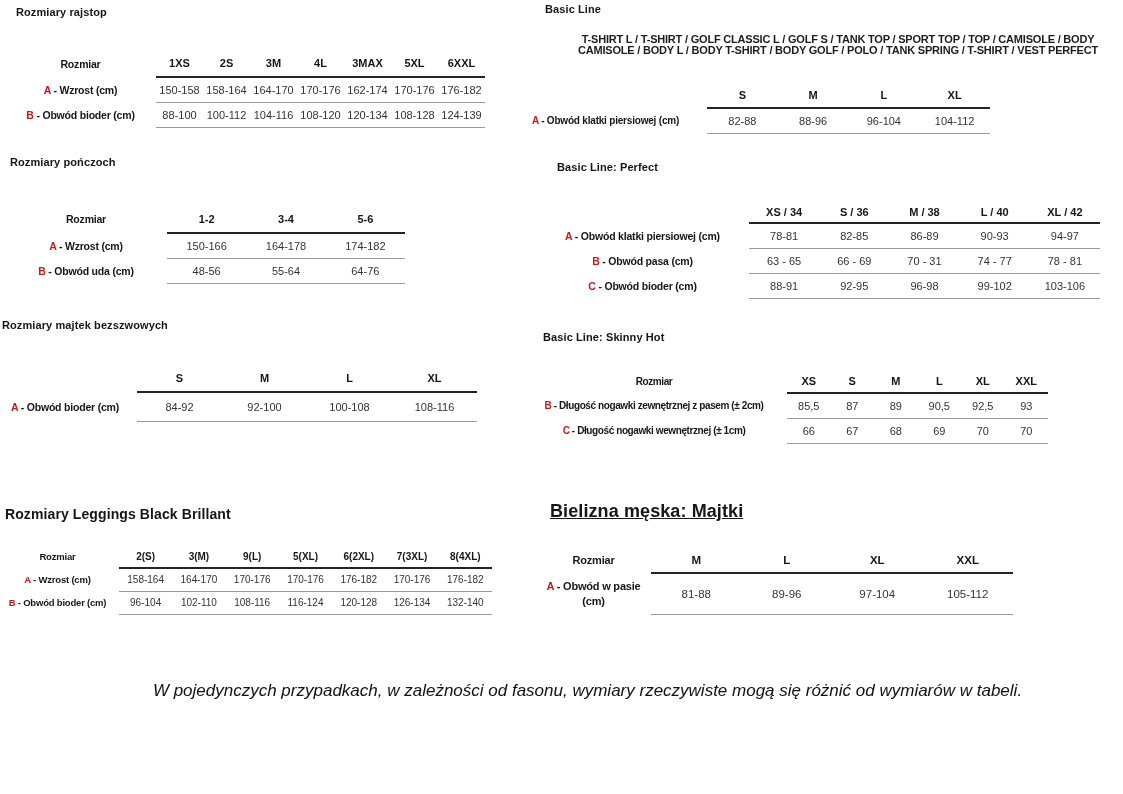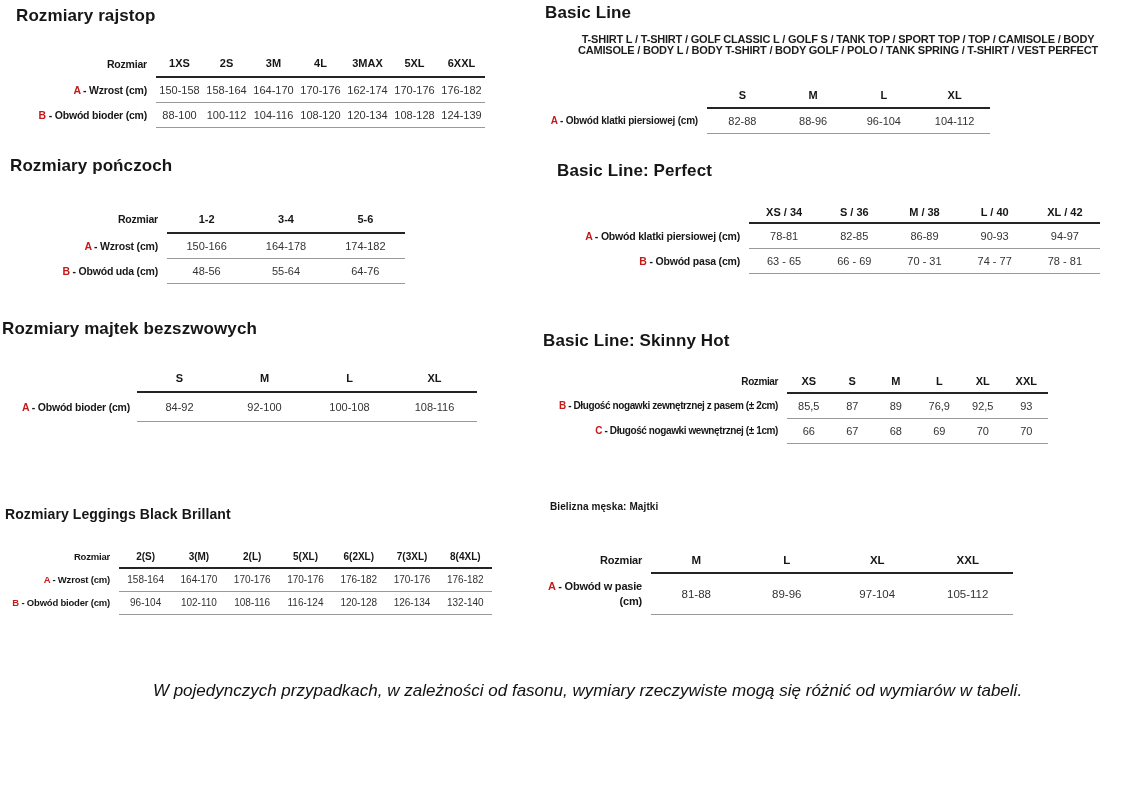--- a/index.html
+++ b/index.html
@@ -1,40 +1,40 @@
 <!DOCTYPE html>
 <html><head>
 <meta charset="utf-8">
 <style>
   html,body{margin:0;padding:0;background:#fff;}
   .page{position:relative;width:1123px;height:794px;background:#ffffff;overflow:hidden;
         font-family:"Liberation Sans",sans-serif;}
 
   
-  .title{position:absolute;margin:0;font-weight:bold;font-size:17px;color:#161616;
+  .title{position:absolute;margin:0;font-weight:bold;font-size:11px;color:#161616;
          white-space:nowrap;letter-spacing:0.1px;}
   .ti-rajstop   {left:16px;  top:6px;}
   .ti-ponczochy {left:10px;  top:156px;}
   .ti-majtkibez {left:2px;   top:319px;}
   .ti-leggings  {left:5px;   top:506px; font-size:14px;}
   .ti-basic     {left:545px; top:3px;}
   .ti-perfect   {left:557px; top:161px;}
   .ti-skinny    {left:543px; top:331px;}
-  .ti-bielizna  {left:550px; top:501px; font-size:10px;}
+  .ti-bielizna  {left:550px; top:501px; font-size:18px;text-decoration:underline;}
 
   
   .products{position:absolute;left:562px;top:34px;width:552px;text-align:center;
             font-size:11px;line-height:11px;letter-spacing:-0.2px;color:#1c1c1c;font-weight:bold;}
 
   
   table.sz{position:absolute;border-collapse:collapse;table-layout:fixed;color:#222;}
   .sz th,.sz td{padding:0;vertical-align:middle;}
   .sz .col{font-weight:bold;font-size:11px;text-align:center;border-bottom:2px solid #242424;color:#161616;}
   .sz .val{font-size:11px;font-weight:400;text-align:center;border-bottom:1px solid #9a9a9a;color:#333;}
-  .sz .lbl{text-align:right;padding-right:9px;font-weight:bold;font-size:10.5px;
+  .sz .lbl{text-align:center;padding-right:9px;font-weight:bold;font-size:10.5px;
            letter-spacing:-0.2px;white-space:nowrap;color:#161616;}
   .red{color:#c41a1a;}
 
   .t1{left:14px; top:50px; width:471px;}
   .t1 .lbl{width:133px;} .t1 thead tr{height:27px;} .t1 tbody tr{height:25px;}
 
   .t2{left:14px; top:205px; width:391px;}
   .t2 .lbl{width:144px;} .t2 thead tr{height:28px;} .t2 tbody tr{height:25px;}
 
   .t3{left:0px; top:365px; width:477px;}
@@ -153,21 +153,21 @@
       </tbody>
     </table>
 
   <h2 class="title ti-leggings">Rozmiary Leggings Black Brillant</h2>
   <table class="sz t4">
       <thead>
         <tr>
           <th class="lbl">Rozmiar</th>
           <th class="col">2(S)</th>
           <th class="col">3(M)</th>
-          <th class="col">2(L)</th>
+          <th class="col">9(L)</th>
           <th class="col">5(XL)</th>
           <th class="col">6(2XL)</th>
           <th class="col">7(3XL)</th>
           <th class="col">8(4XL)</th>
         </tr>
       </thead>
       <tbody>
         <tr>
           <td class="lbl"><span class="red">A</span> - Wzrost (cm)</td>
           <td class="val">158-164</td>
@@ -236,20 +236,28 @@
           <td class="val">94-97</td>
         </tr>
         <tr>
           <td class="lbl"><span class="red">B</span> - Obwód pasa (cm)</td>
           <td class="val">63 - 65</td>
           <td class="val">66 - 69</td>
           <td class="val">70 - 31</td>
           <td class="val">74 - 77</td>
           <td class="val">78 - 81</td>
         </tr>
+        <tr>
+          <td class="lbl"><span class="red">C</span> - Obwód bioder (cm)</td>
+          <td class="val">88-91</td>
+          <td class="val">92-95</td>
+          <td class="val">96-98</td>
+          <td class="val">99-102</td>
+          <td class="val">103-106</td>
+        </tr>
       </tbody>
     </table>
 
   <h2 class="title ti-skinny">Basic Line: Skinny Hot</h2>
   <table class="sz t7">
       <thead>
         <tr>
           <th class="lbl">Rozmiar</th>
           <th class="col">XS</th>
           <th class="col">S</th>
@@ -258,21 +266,21 @@
           <th class="col">XL</th>
           <th class="col">XXL</th>
         </tr>
       </thead>
       <tbody>
         <tr>
           <td class="lbl"><span class="red">B</span> - Długość nogawki zewnętrznej z pasem (± 2cm)</td>
           <td class="val">85,5</td>
           <td class="val">87</td>
           <td class="val">89</td>
-          <td class="val">76,9</td>
+          <td class="val">90,5</td>
           <td class="val">92,5</td>
           <td class="val">93</td>
         </tr>
         <tr>
           <td class="lbl"><span class="red">C</span> - Długość nogawki wewnętrznej (± 1cm)</td>
           <td class="val">66</td>
           <td class="val">67</td>
           <td class="val">68</td>
           <td class="val">69</td>
           <td class="val">70</td>

